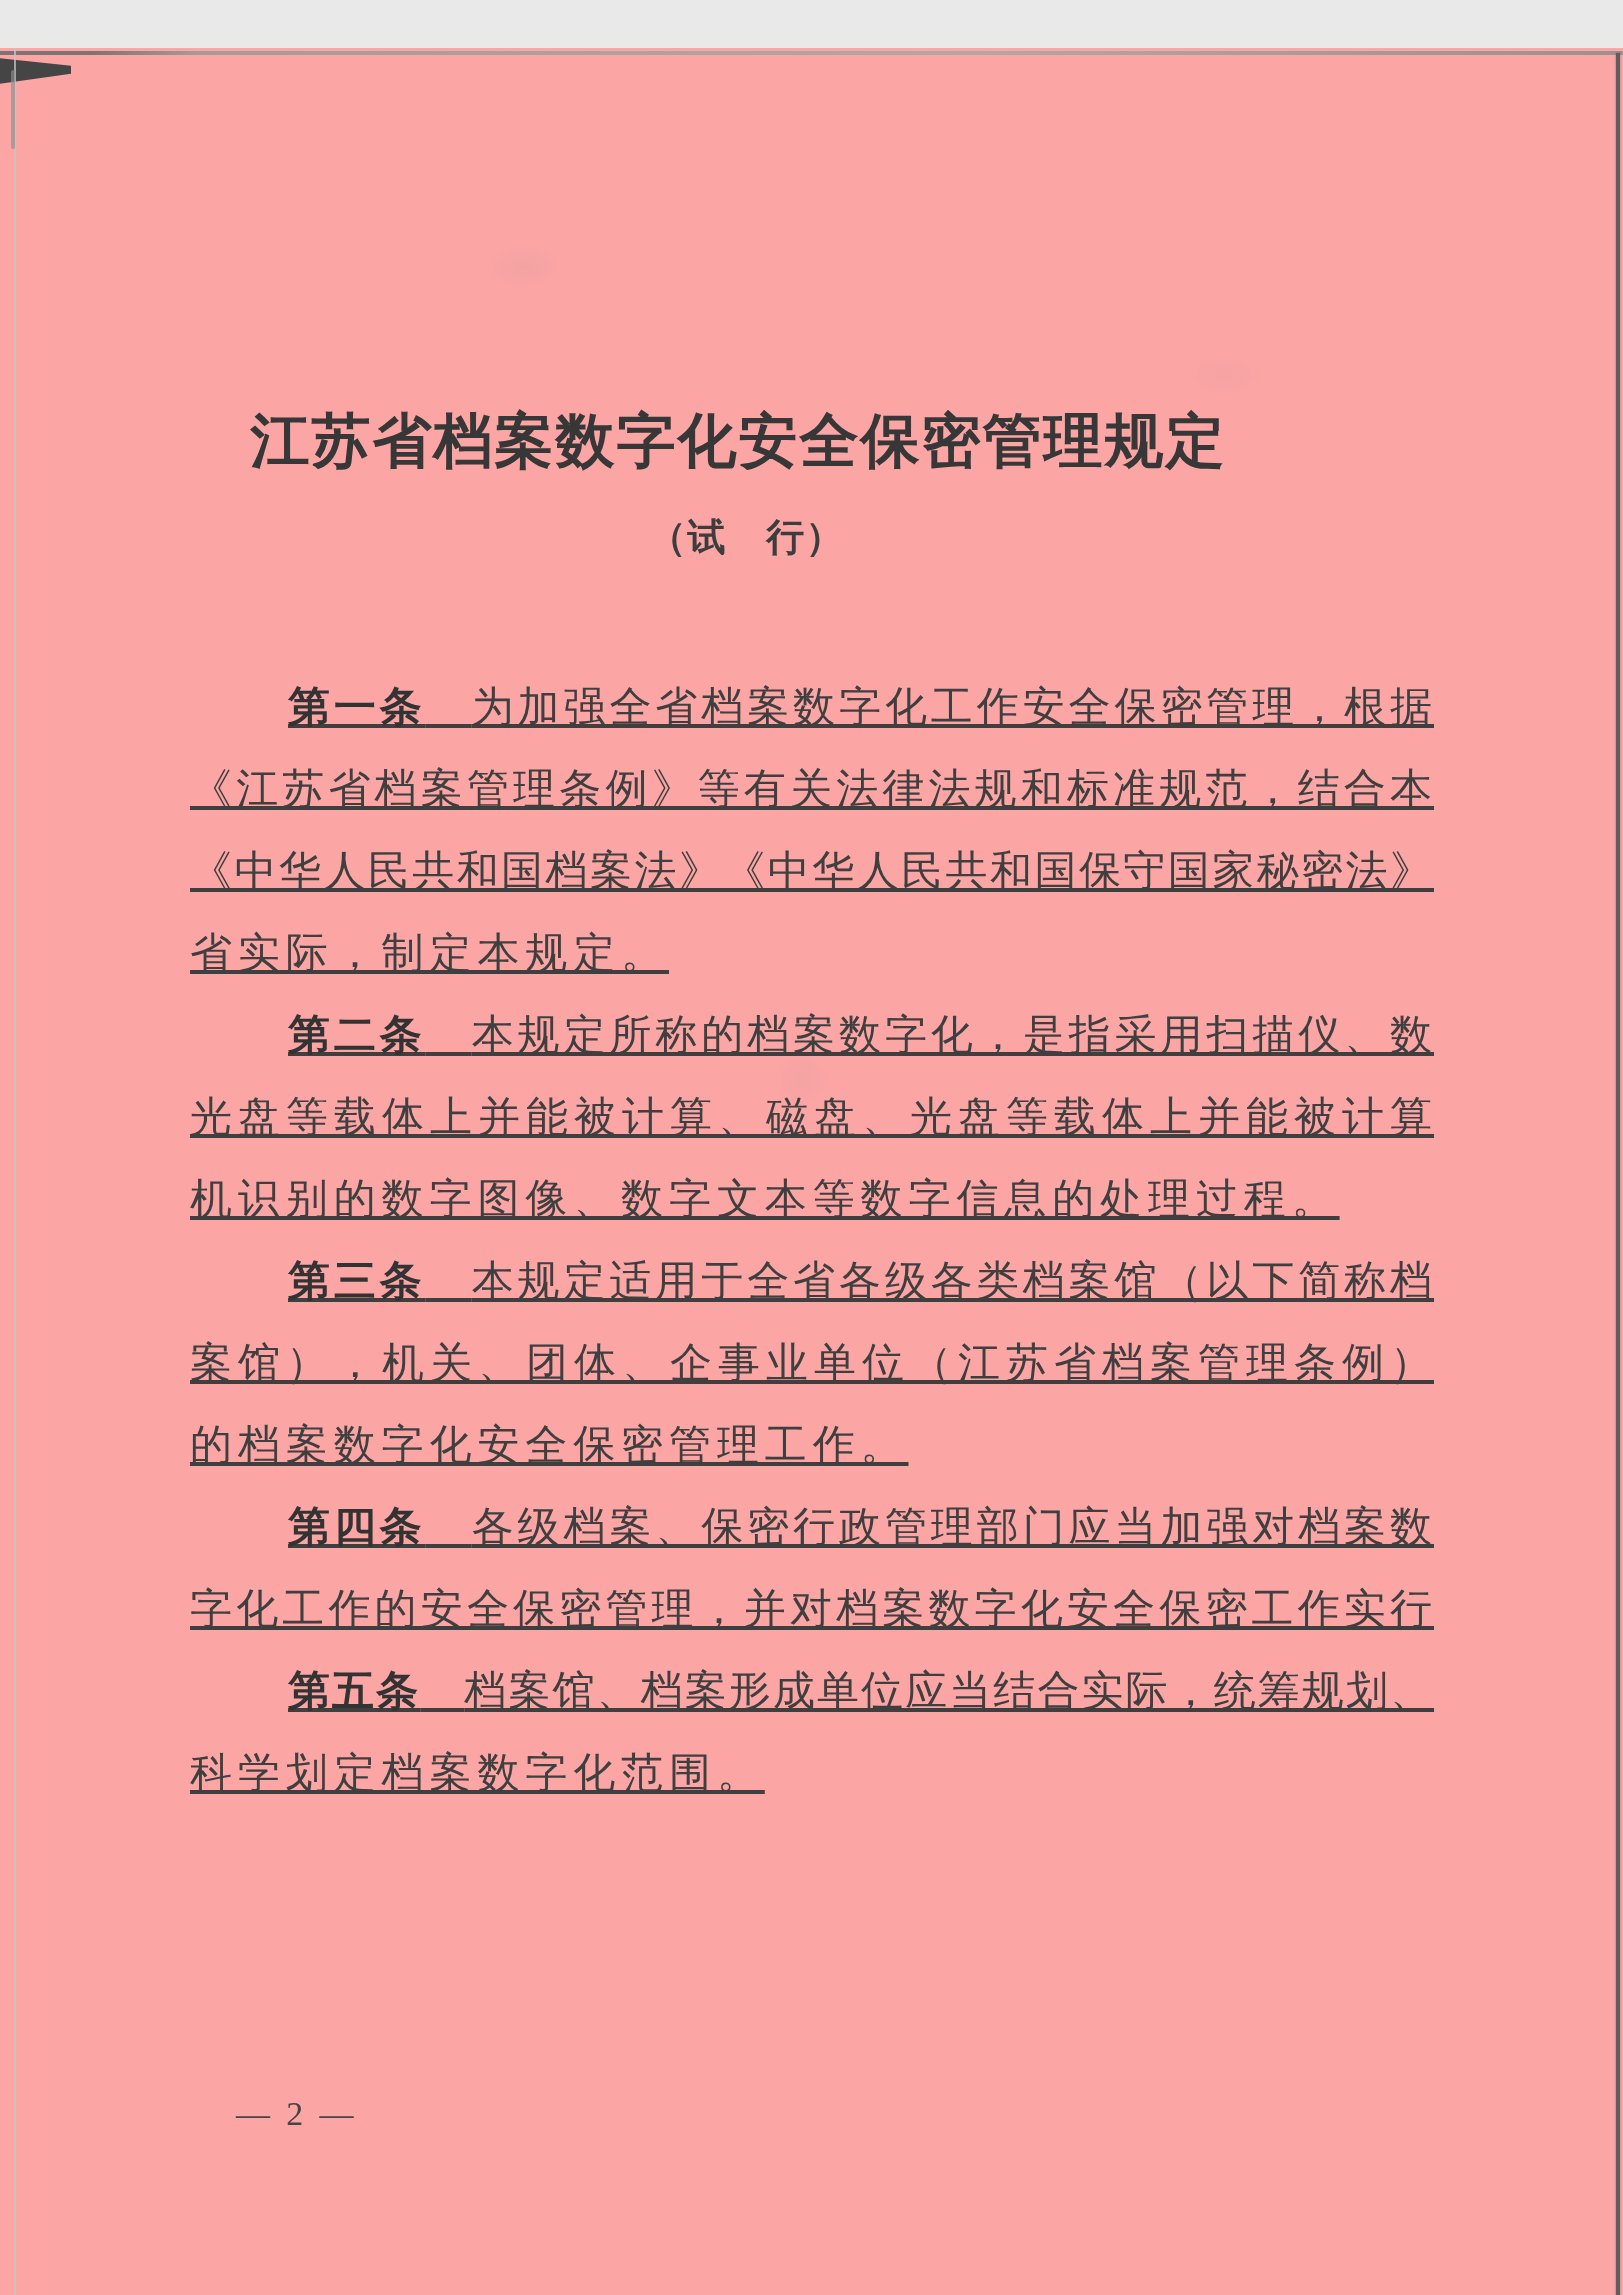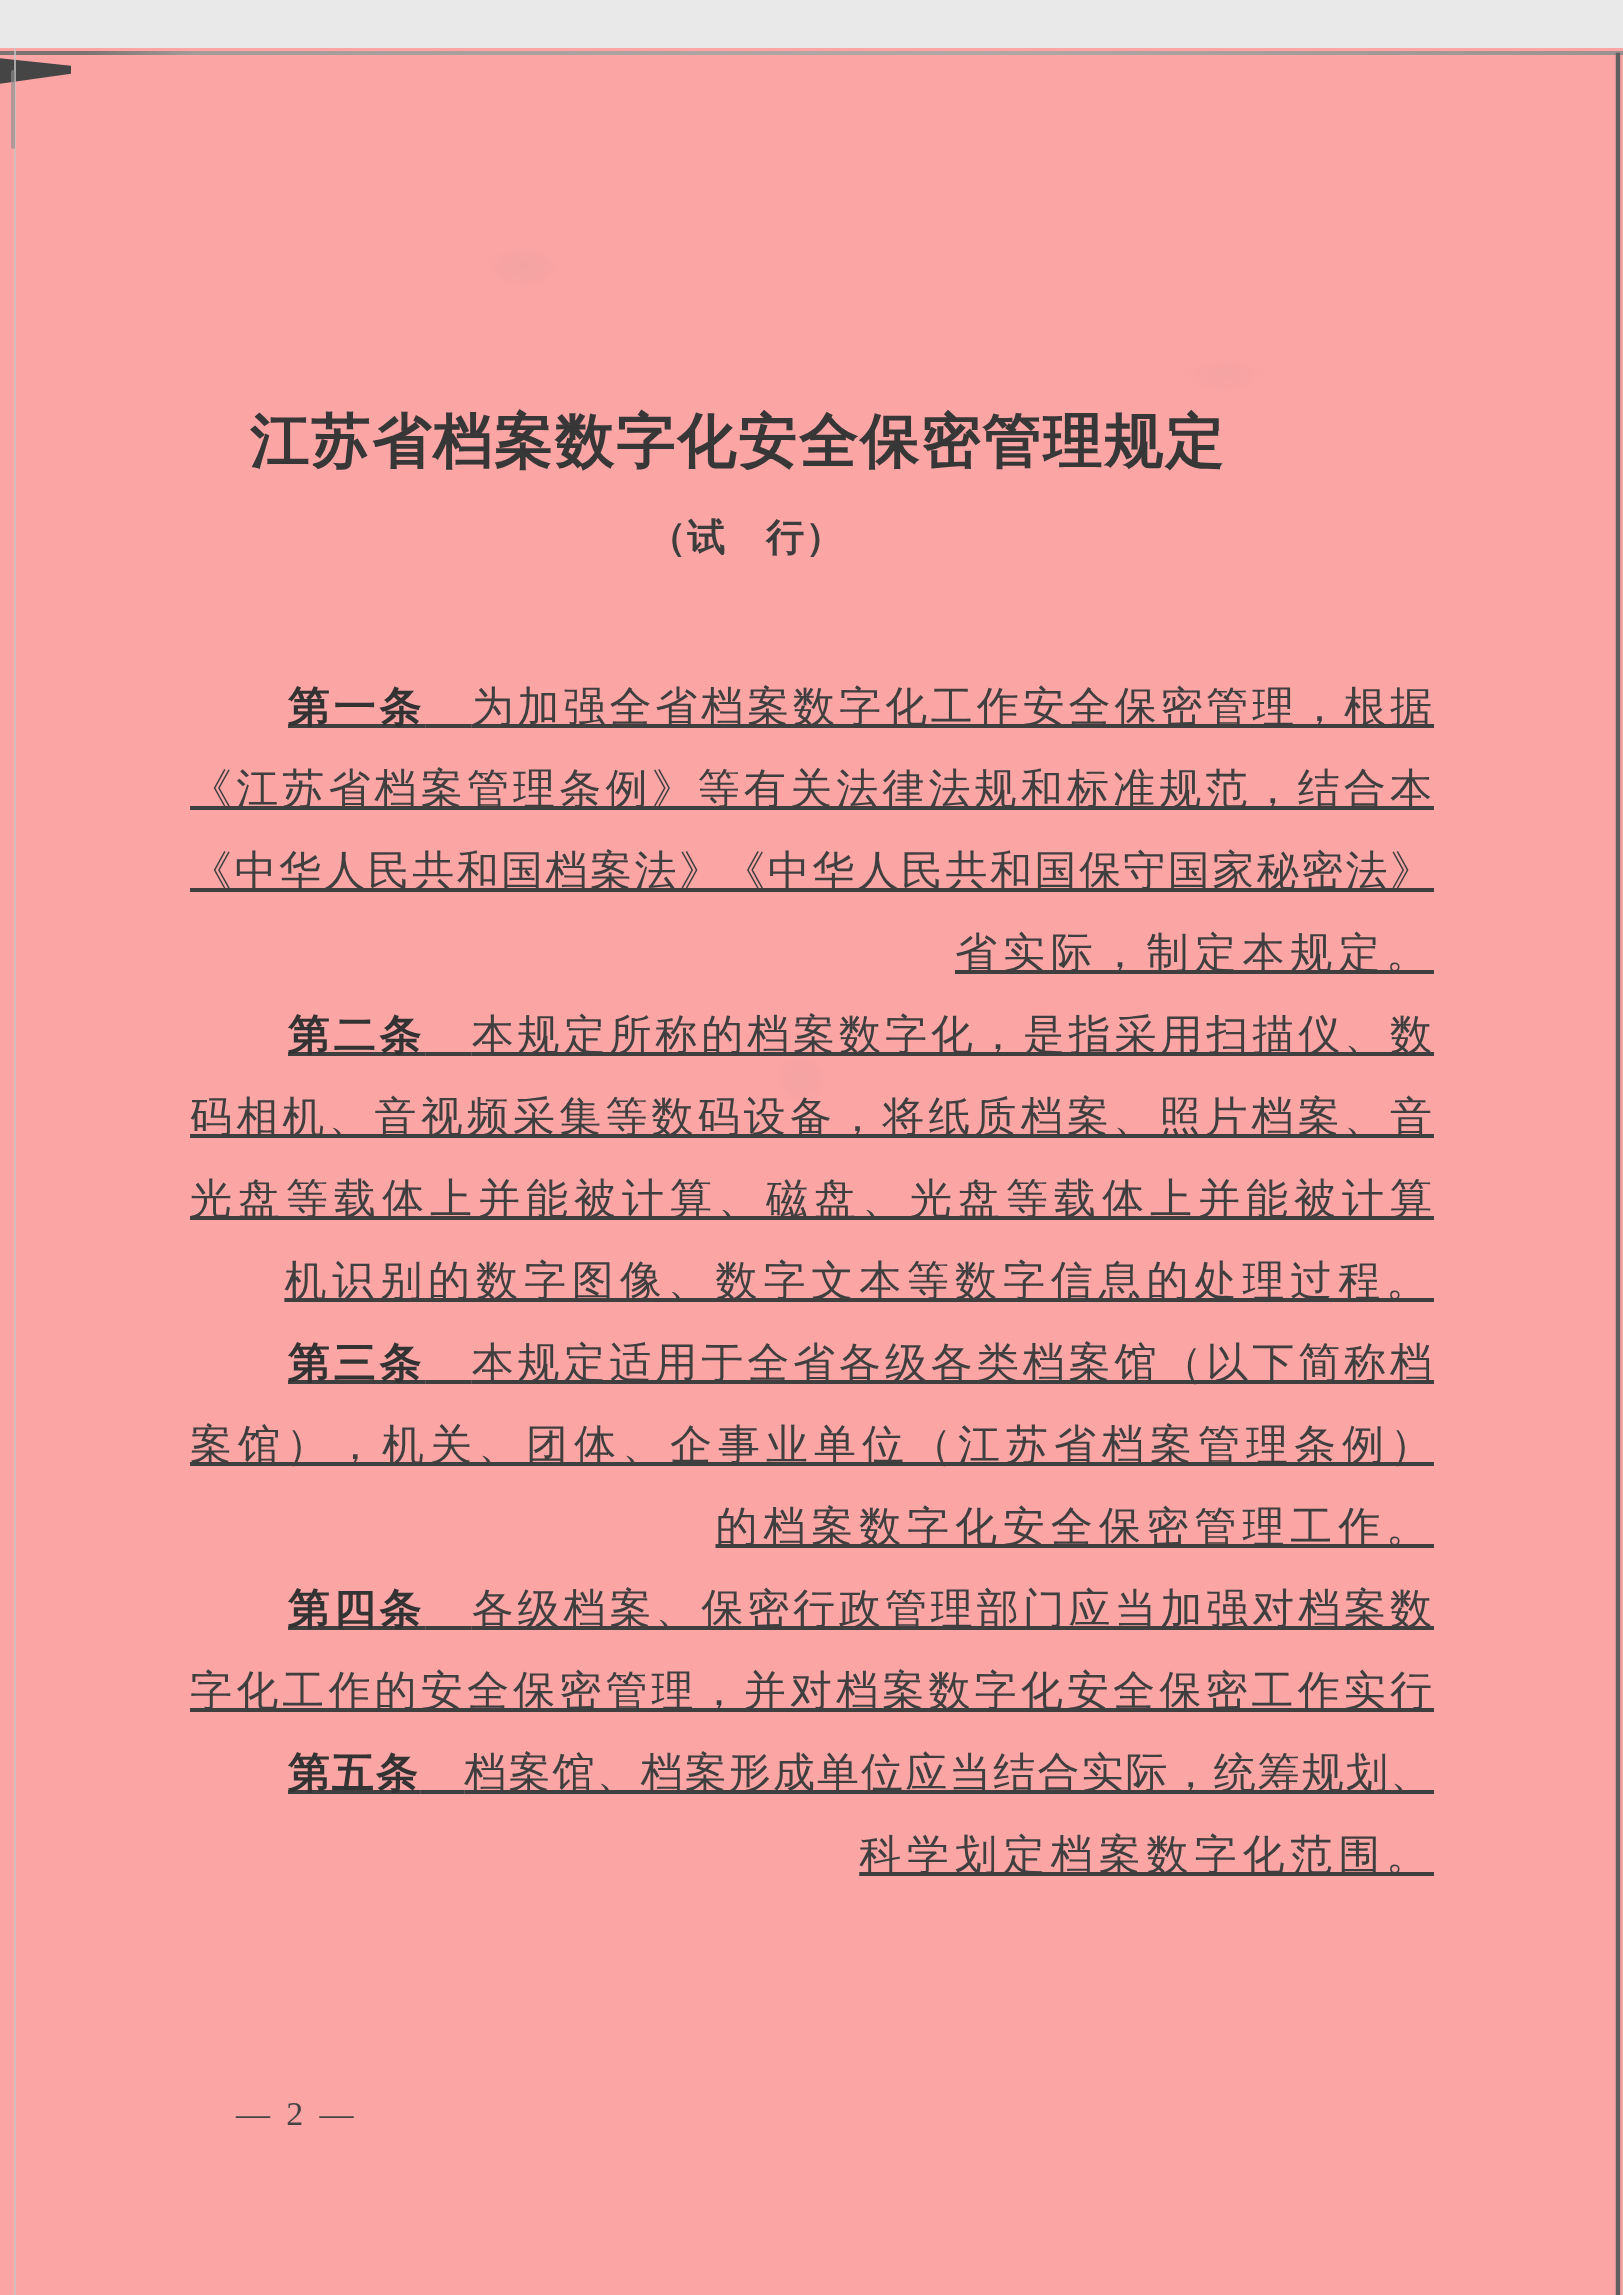--- a/index.html
+++ b/index.html
@@ -78,21 +78,21 @@
     letter-spacing: 2px;
     white-space: nowrap;
     box-sizing: border-box; width: 100%; text-decoration: underline;
   }
   .line.fill {
     white-space: normal;
     text-align: justify;
     text-align-last: justify;
     text-justify: inter-character;
   }
-  .line.end { letter-spacing: 5.9px; text-align: right; }
+  .line.end { letter-spacing: 5.9px; }
   .line.indent { padding-left: 98px; }
   .art-no {
     font-weight: bold;
     font-family: "Liberation Sans", "DejaVu Sans", sans-serif;
     color: #333333;
   }
   .page-number {
     position: absolute; top: 2046px; left: 236px;
     font-size: 34px; color: #454545; letter-spacing: 3.9px;
     line-height: 1.2;
@@ -115,21 +115,20 @@
 
   <div class="doc-title">江苏省档案数字化安全保密管理规定</div>
   <div class="doc-subtitle">（试　行）</div>
 
   <div class="body-lines">
       <div class="line fill indent"><span class="art-no">第一条</span>　<span>为加强全省档案数字化工作安全保密管理，根据</span></div>
       <div class="line fill"><span>《江苏省档案管理条例》等有关法律法规和标准规范，结合本</span></div>
       <div class="line fill"><span>《中华人民共和国档案法》《中华人民共和国保守国家秘密法》</span></div>
       <div class="line end"><span>省实际，制定本规定。</span></div>
       <div class="line fill indent"><span class="art-no">第二条</span>　<span>本规定所称的档案数字化，是指采用扫描仪、数</span></div>
-      <div class="line fill"><span>码相机、音视频采集等数码设备，将纸质档案、照片档案、音</span></div>
       <div class="line fill"><span>光盘等载体上并能被计算、磁盘、光盘等载体上并能被计算</span></div>
       <div class="line end"><span>机识别的数字图像、数字文本等数字信息的处理过程。</span></div>
       <div class="line fill indent"><span class="art-no">第三条</span>　<span>本规定适用于全省各级各类档案馆（以下简称档</span></div>
       <div class="line fill"><span>案馆），机关、团体、企事业单位（江苏省档案管理条例）</span></div>
       <div class="line end"><span>的档案数字化安全保密管理工作。</span></div>
       <div class="line fill indent"><span class="art-no">第四条</span>　<span>各级档案、保密行政管理部门应当加强对档案数</span></div>
       <div class="line fill"><span>字化工作的安全保密管理，并对档案数字化安全保密工作实行</span></div>
       <div class="line fill indent"><span class="art-no">第五条</span>　<span>档案馆、档案形成单位应当结合实际，统筹规划、</span></div>
       <div class="line end"><span>科学划定档案数字化范围。</span></div>
     </div>

